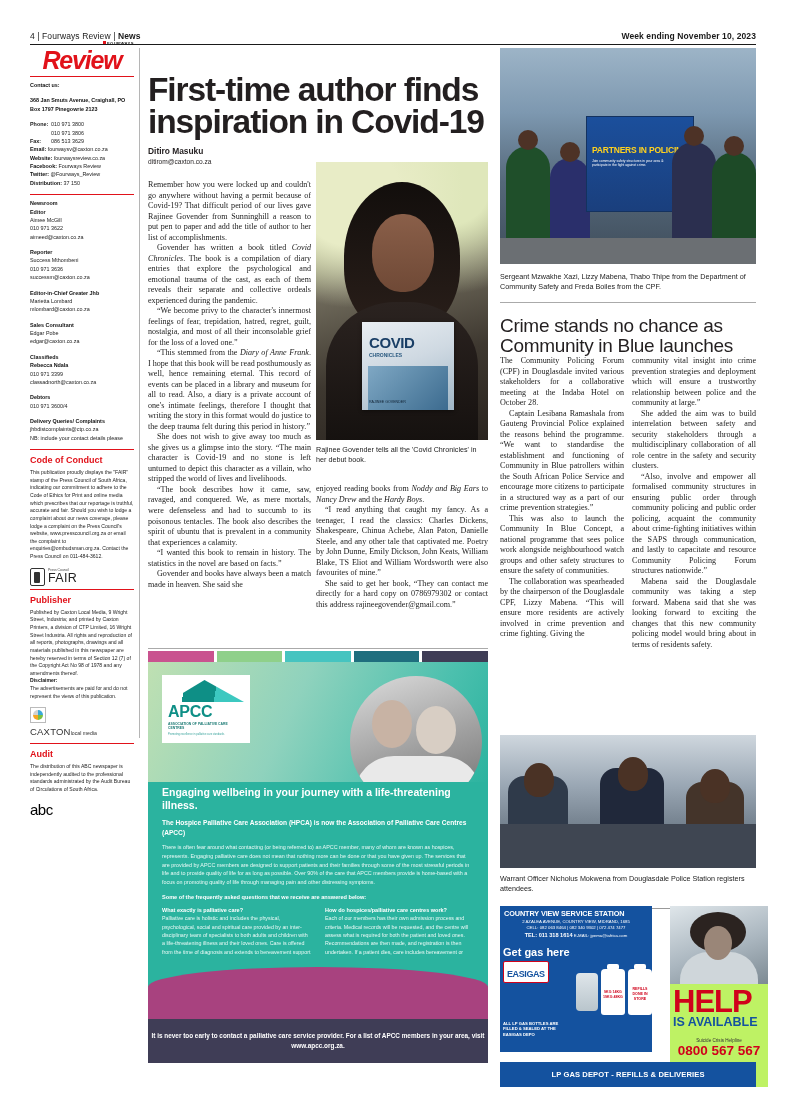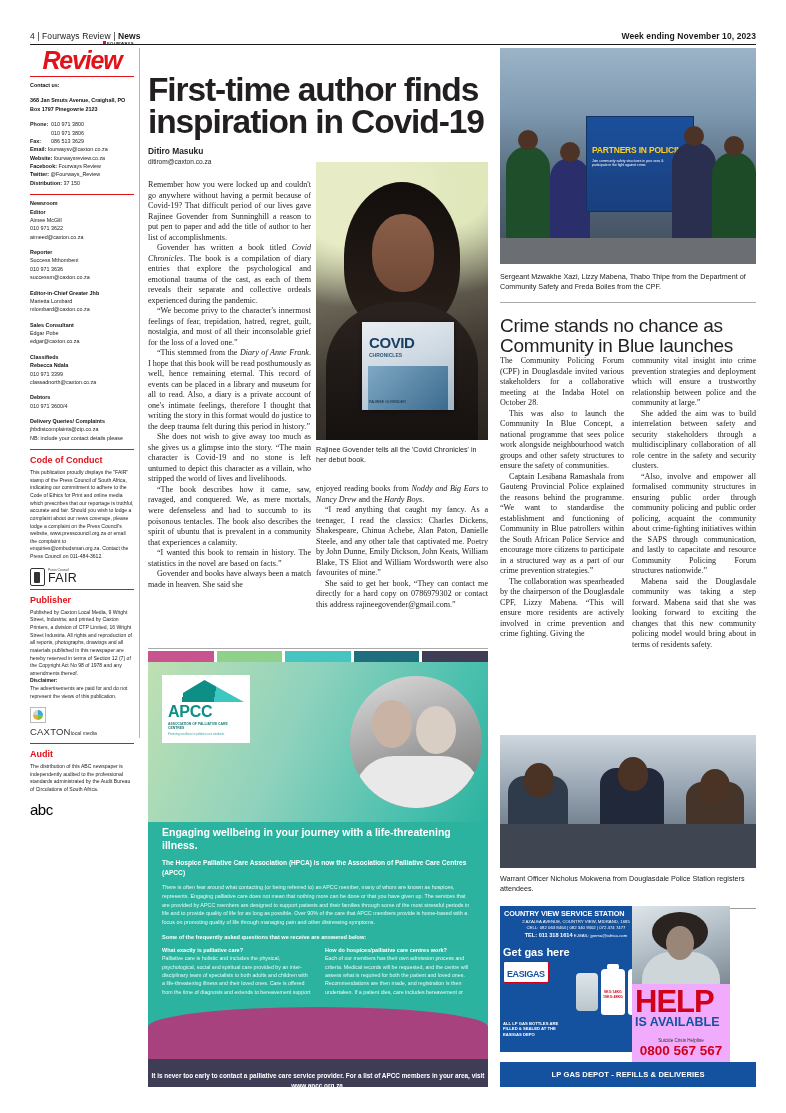--- a/index.html
+++ b/index.html
@@ -222,21 +222,21 @@
 
   
   .apcc {
     position:absolute; left:148px; top:651px; width:340px; height:436px;
     background:#fff; overflow:hidden;
   }
   .apcc .swatches { display:flex; height:11px; }
   .apcc .swatches div { flex:1; margin-right:3px; }
   .apcc .swatches div:last-child { margin-right:0; }
   .apcc .hero {
-    position:relative; height:160px;
+    position:relative; height:120px;
     background:linear-gradient(115deg,#bfe0b2 0%,#8fd2bd 42%,#4cc0ae 78%,#2bb39f 100%);
     padding-left:36px;
   }
   .apcc .logobox{
     position:absolute;left:14px;top:13px;width:88px;height:68px;background:#fff;
     padding:5px 6px;
   }
   .apcc .logobox .roof{
     height:22px;
     background:linear-gradient(100deg,#ffffff 0 22%, #0e8f86 22% 62%, #3cc8c0 62% 100%);
@@ -309,22 +309,22 @@
   }
   .ad-gas .bottle:before{
     content:"";position:absolute;top:-5px;left:6px;width:12px;height:6px;background:#fff;border-radius:2px;
   }
   .ad-gas .cyl{
     width:22px;height:38px;border-radius:4px;background:linear-gradient(180deg,#dfe6ea,#b9c5cc);
   }
   .ad-gas .depot{ background:#14529f;color:#fff;text-align:center;font-size:5.4px;font-weight:700;padding:3px 0;}
 
   .ad-help {
-    position:absolute; left:632px; top:906px; width:98px; height:181px;
-    background:#f0abfc; overflow:hidden;
+    position:absolute; left:670px; top:906px; width:98px; height:181px;
+    background:#bef264; overflow:hidden;
   }
   .ad-help .img{
     height:78px;background:linear-gradient(160deg,#dfe6ea,#aab6bf 55%,#7d8a93);position:relative;
   }
   .ad-help .img .hair{position:absolute;left:20px;top:6px;width:56px;height:40px;border-radius:50%;background:#2b2320;}
   .ad-help .img .face{position:absolute;left:34px;top:20px;width:28px;height:34px;border-radius:50%;background:#9a8678;}
   .ad-help .img .bod{position:absolute;left:10px;bottom:0;width:78px;height:32px;border-radius:28px 28px 0 0;background:#cfd6da;}
   .ad-help .h{ color:#d0021b; font-size:31px; font-weight:700; line-height:.9; letter-spacing:-1px; padding:4px 3px 0;}
   .ad-help .s{ color:#14529f; font-size:12.5px; font-weight:700; line-height:1; padding:0 3px;}
   .ad-help .n{ font-size:4.6px; text-align:center; margin-top:10px; color:#333;}
@@ -535,22 +535,22 @@
       <div class="p p4">
         <i></i>
       </div>
     <div class="floor"></div>
   </div>
   <div class="rcaption">Sergeant Mzwakhe Xazi, Lizzy Mabena, Thabo Thipe from the Department of Community Safety and Freda Boiles from the CPF.</div>
   <hr class="rule-r1">
   <h2 class="sub-headline">Crime stands no chance as Community in Blue launches</h2>
   <div class="col" id="col-c">
       <p class="first">The Community Policing Forum (CPF) in Douglasdale invited various stakeholders for a collaborative meeting at the Indaba Hotel on October 28.</p>
+      <p class="">Captain Lesibana Ramashala from Gauteng Provincial Police explained the reasons behind the programme. “We want to standardise the establishment and functioning of Community in Blue patrollers within the South African Police Service and encourage more citizens to participate in a structured way as a part of our crime prevention strategies.”</p>
       <p class="">This was also to launch the Community In Blue Concept, a national programme that sees police work alongside neighbourhood watch groups and other safety structures to ensure the safety of communities.</p>
-      <p class="">Captain Lesibana Ramashala from Gauteng Provincial Police explained the reasons behind the programme. “We want to standardise the establishment and functioning of Community in Blue patrollers within the South African Police Service and encourage more citizens to participate in a structured way as a part of our crime prevention strategies.”</p>
       <p class="">The collaboration was spearheaded by the chairperson of the Douglasdale CPF, Lizzy Mabena. “This will ensure more residents are actively involved in crime prevention and crime fighting. Giving the</p>
     </div>
   <div class="col" id="col-d">
       <p class="first">community vital insight into crime prevention strategies and deployment which will ensure a trustworthy relationship between police and the community at large.”</p>
       <p class="">She added the aim was to build interrelation between safety and security stakeholders through a multidisciplinary collaboration of all role centre in the safety and security clusters.</p>
       <p class="">“Also, involve and empower all formalised community structures in ensuring public order through community policing and public order policing, acquaint the community about crime-fighting initiatives within the SAPS through communication, and lastly to capacitate and resource Community Policing Forum structures nationwide.”</p>
       <p class="">Mabena said the Douglasdale community was taking a step forward. Mabena said that she was looking  forward to exciting the changes that this new community policing model would bring about in terms of residents safety.</p>
     </div>
 
   <div class="rphoto2">

